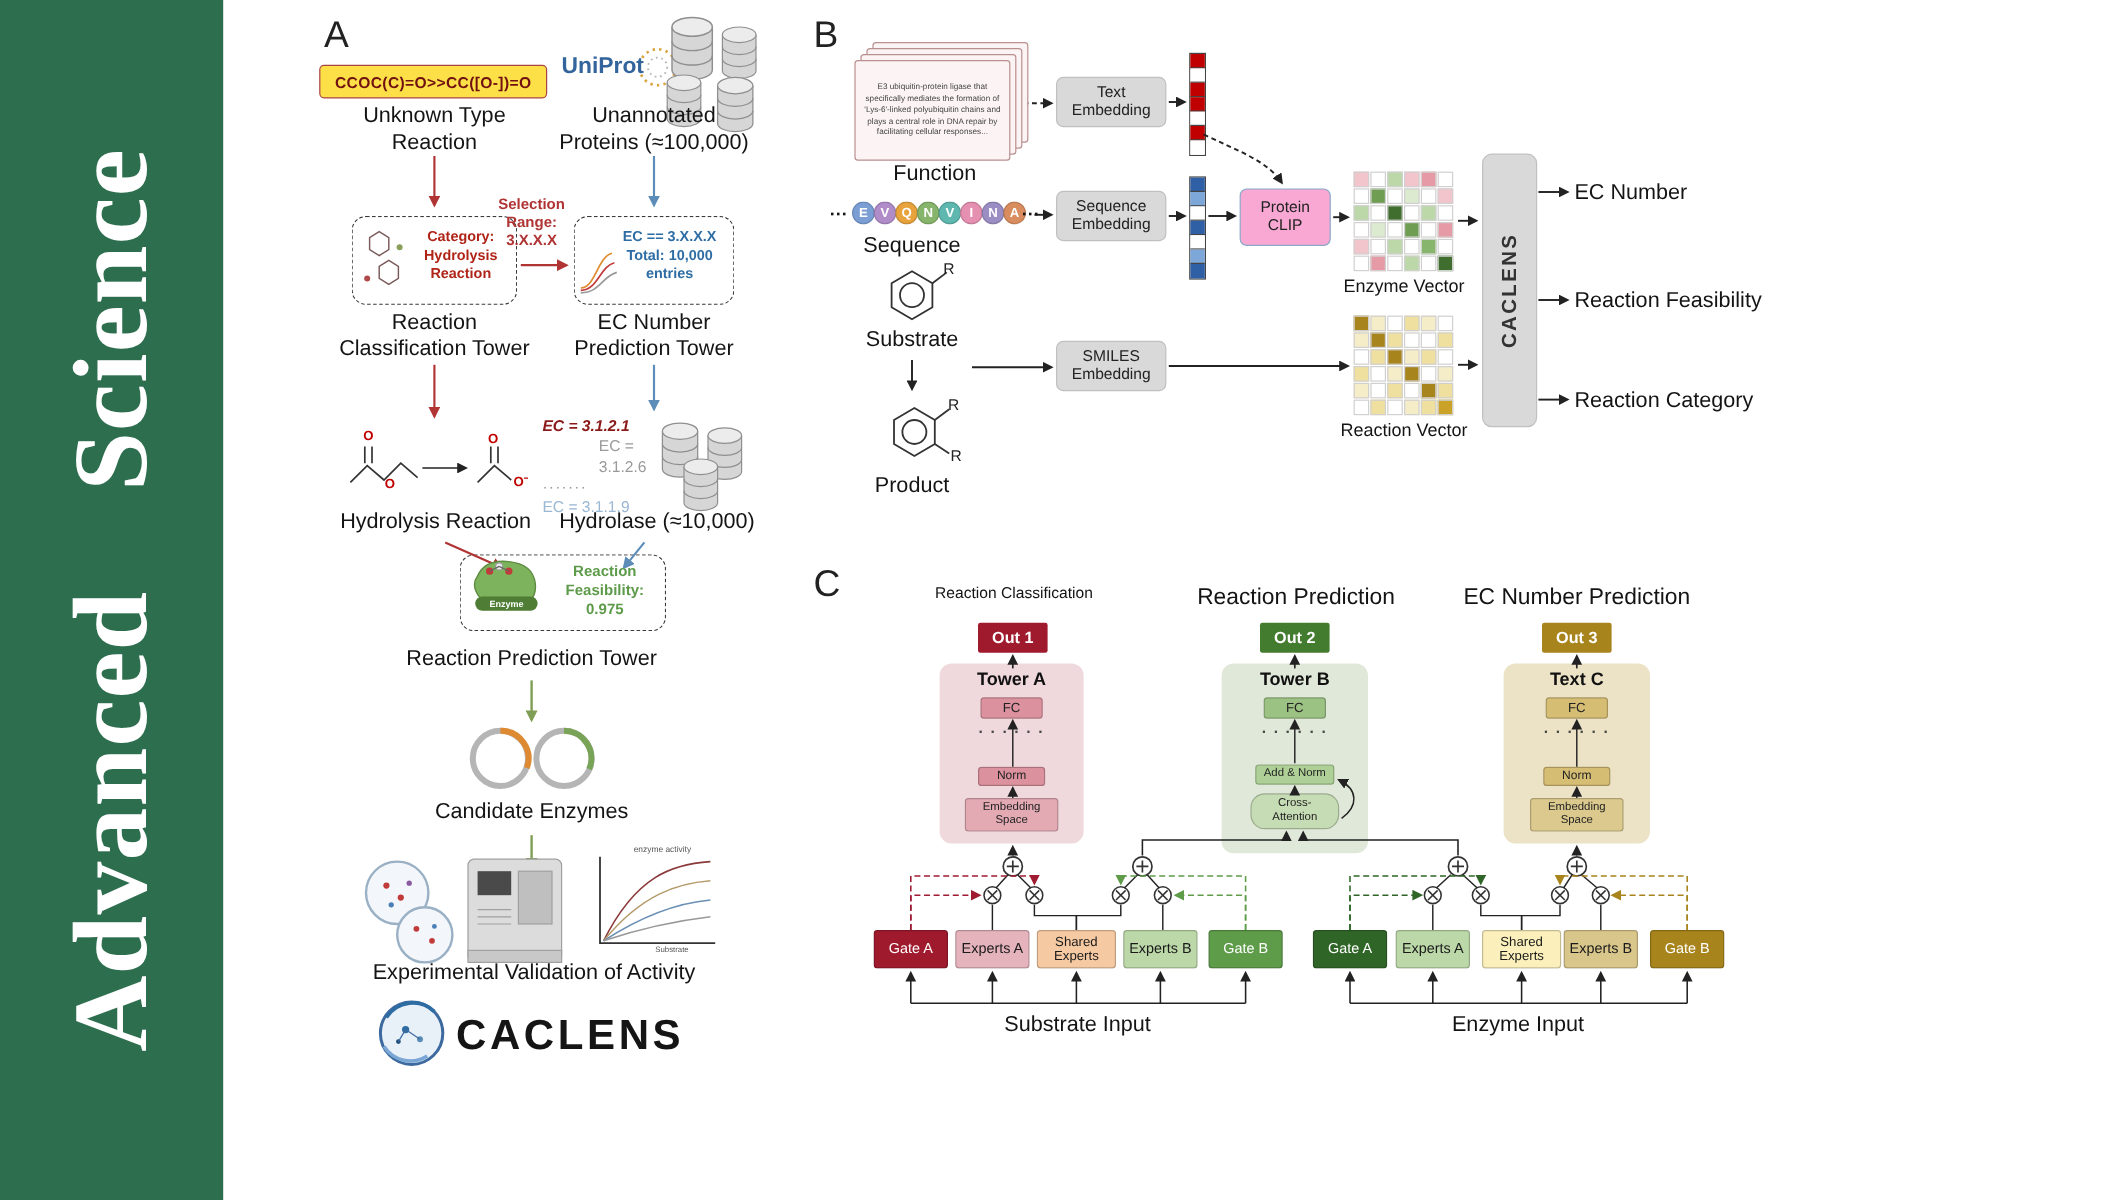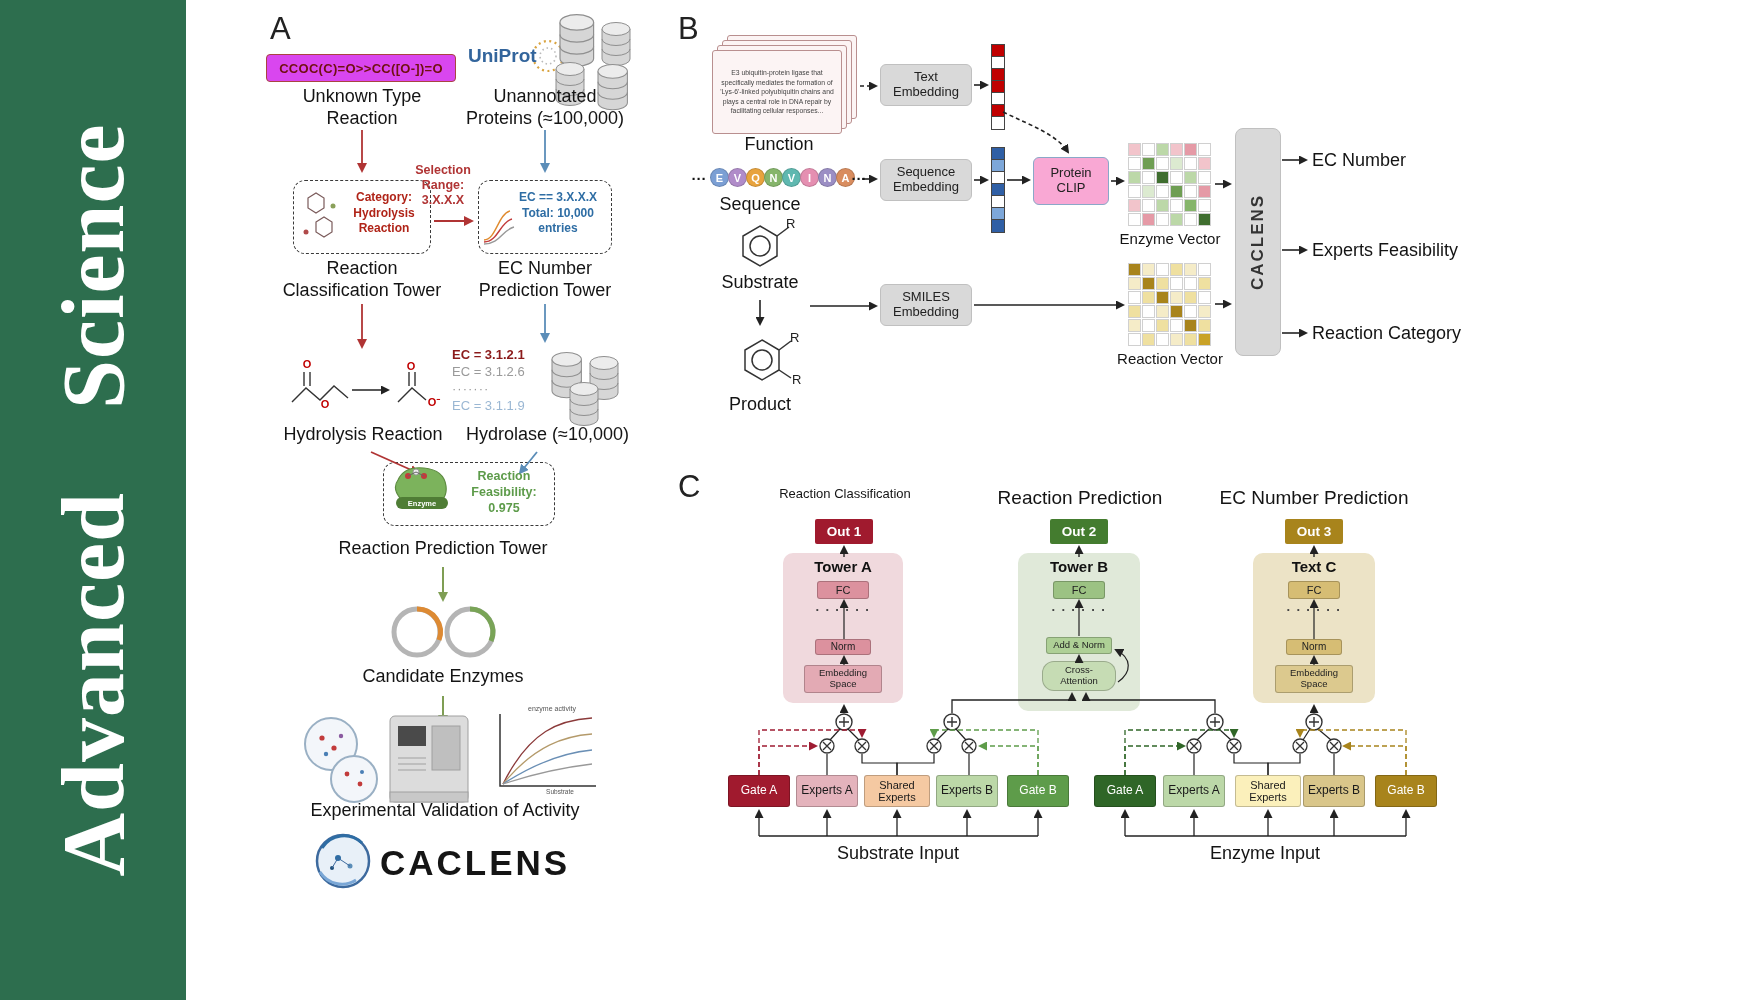--- a/index.html
+++ b/index.html
@@ -12,21 +12,21 @@
     font-family: "Liberation Serif", serif; font-weight: bold; font-size: 88px;
     color: #fff; word-spacing: 60px; letter-spacing: 1px; }
 
   .overlay { position: absolute; inset: 0; z-index: 5; pointer-events: none; }
 
   .lbl { position: absolute; z-index: 10; text-align: center; white-space: pre-line;
          line-height: 1.22; font-size: 18px; color: #141414; }
   .panel-letter { font-size: 31px; color: #222; font-weight: 500; }
 
   .smiles-box { position: absolute; left: 266px; top: 54px; width: 190px; height: 28px;
-    background: #d946ef; border: 1px solid #a94442; border-radius: 4px; z-index: 10;
+    background: #fde047; border: 1px solid #a94442; border-radius: 4px; z-index: 10;
     color: #701010; font-size: 13px; font-weight: 600; display: flex; align-items: center;
     justify-content: center; letter-spacing: .3px; }
 
   .dashed-box { position: absolute; border: 1.6px dashed #3a3a3a; border-radius: 12px; z-index: 3; }
 
   .gbox { position: absolute; background: #d9d9d9; border: 1px solid #c0c0c0; border-radius: 6px;
     z-index: 10; display: flex; align-items: center; justify-content: center; text-align: center;
     font-size: 13px; line-height: 1.15; color: #222; white-space: pre-line; }
   .bluebox { background: #f9a8d4; border-color: #8aa8c8; }
 
@@ -80,21 +80,21 @@
     border: 1px solid rgba(0,0,0,.22); color: #1a1a1a; }
   .c-ga-l { background: #a01a2e; color: #fff; } .c-ea-l { background: #e4b3bc; }
   .c-sh-l { background: #f5c9a2; } .c-eb-l { background: #bcd8a8; }
   .c-gb-l { background: #5e9c4a; color: #fff; }
   .c-ga-r { background: #2f6627; color: #fff; } .c-ea-r { background: #bcd8a8; }
   .c-sh-r { background: #fbf0bb; } .c-eb-r { background: #d9c68a; }
   .c-gb-r { background: #a8841c; color: #fff; }
 
   .ec-list { position: absolute; left: 452px; top: 346px; width: 100px; z-index: 10;
     font-size: 13px; line-height: 17px; text-align: left; }
-  .ec1 { color: #8b1a1a; font-weight: bold; } .ec2 { color: #9a9a9a; }
+  .ec1 { color: #8b1a1a; font-weight: bold; font-style: italic; } .ec2 { color: #9a9a9a; margin-left: 47px; }
   .ecd { color: #9a9a9a; letter-spacing: 1px; } .ec3 { color: #9ab7d3; }
 
   .tinytxt { position: absolute; z-index: 10; color: #555; }
   .brand-text { position: absolute; left: 380px; top: 843px; z-index: 10; font-size: 35px;
     font-weight: 800; letter-spacing: 3px; color: #151515; }
   .enzyme-word { position: absolute; left: 399px; top: 499px; width: 46px; text-align: center;
     font-size: 7.5px; font-weight: bold; color: #fff; z-index: 11; }
   .r-label { position: absolute; z-index: 10; font-size: 13px; color: #222; }
 </style>
 </head>
@@ -303,21 +303,21 @@
   <div class="lbl" style="left:685px;top:272px;width:150px">Substrate</div>
   <div class="r-label" style="left:790px;top:330px">R</div>
   <div class="r-label" style="left:792px;top:372px">R</div>
   <div class="lbl" style="left:685px;top:394px;width:150px">Product</div>
 
   <div class="caclens-box">
     <span class="vertical-text">CACLENS</span>
   </div>
 
   <div class="lbl" style="left:1312px;top:150px;width:200px;text-align:left">EC Number</div>
-  <div class="lbl" style="left:1312px;top:240px;width:220px;text-align:left">Experts Feasibility</div>
+  <div class="lbl" style="left:1312px;top:240px;width:220px;text-align:left">Reaction Feasibility</div>
   <div class="lbl" style="left:1312px;top:323px;width:220px;text-align:left">Reaction Category</div>
 
   <div class="lbl panel-letter" style="left:678px;top:468px">C</div>
 
   <div class="lbl" style="left:745px;top:486px;width:200px;font-size:13px">Reaction Classification</div>
   <div class="lbl" style="left:980px;top:486px;width:200px;font-size:19px">Reaction Prediction</div>
   <div class="lbl" style="left:1214px;top:486px;width:200px;font-size:19px">EC Number Prediction</div>
 
   <div class="outbox" style="left:815px;top:519px;background:#a01a2e">Out 1</div>
   <div class="outbox" style="left:1050px;top:519px;background:#447c2f">Out 2</div>

